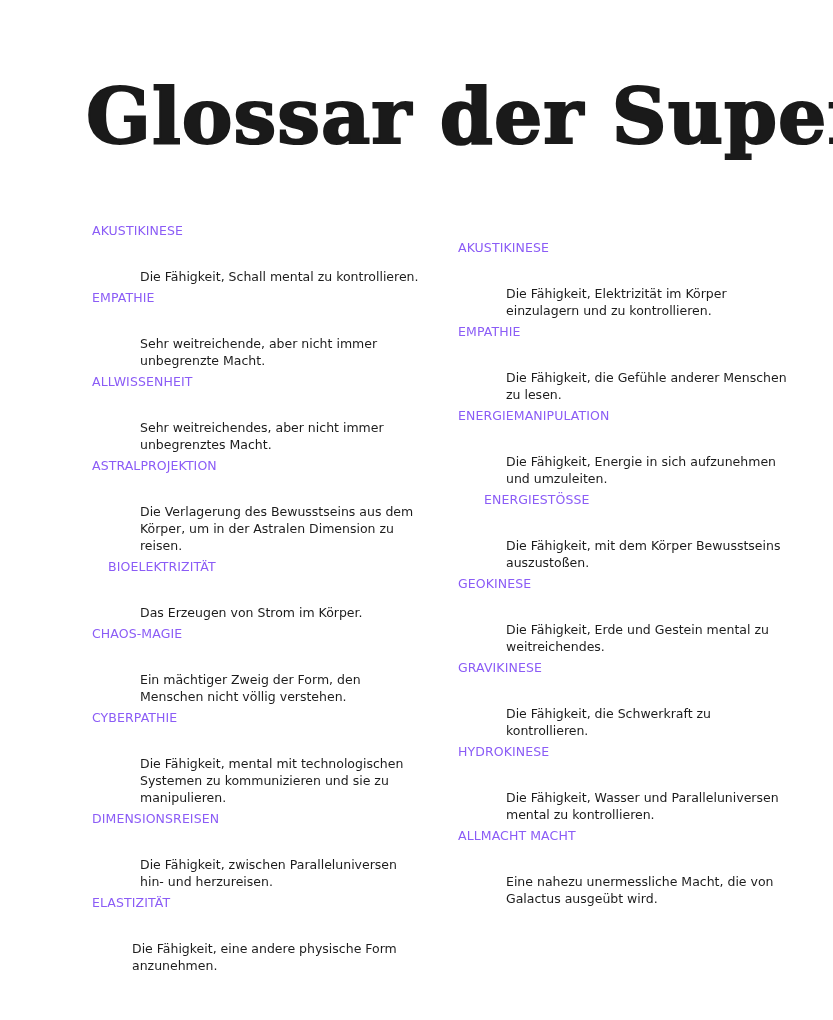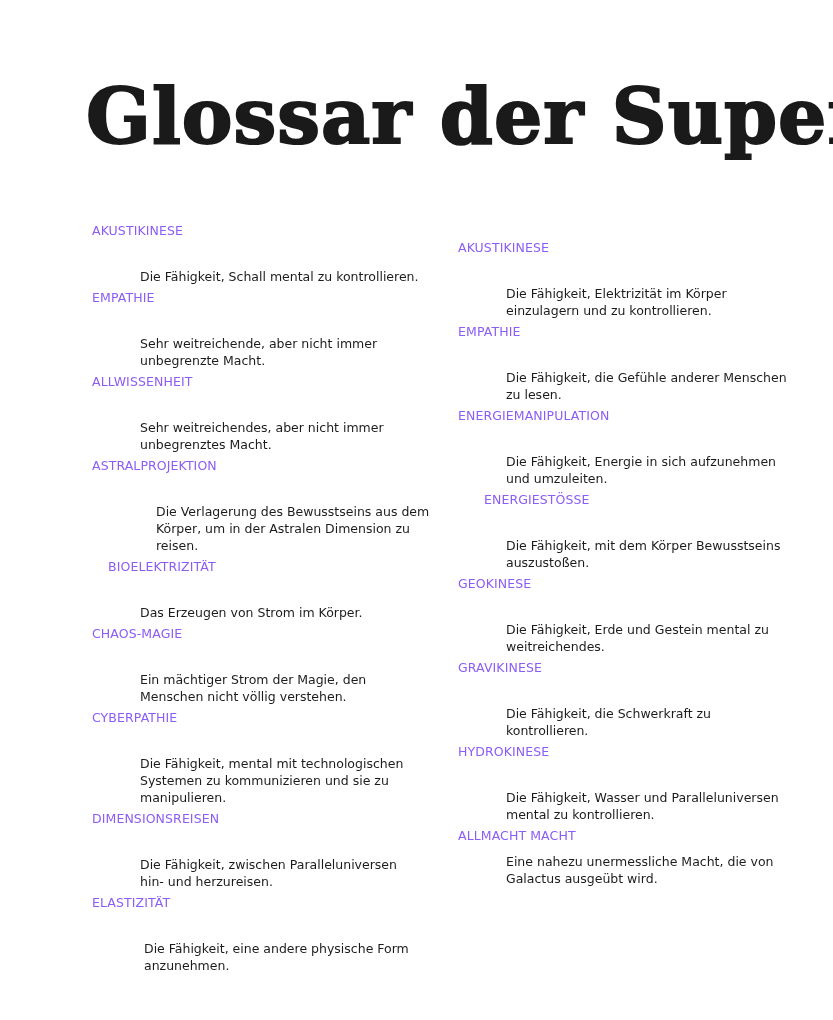--- a/index.html
+++ b/index.html
@@ -35,47 +35,47 @@
     <p class="def" style="left:128px;top:323px">Sehr weitreichende, aber nicht immer
 unbegrenzte Macht.</p>
   </div>
   <div>
     <p class="term" style="left:92px;top:373px">ALLWISSENHEIT</p>
     <p class="def" style="left:128px;top:407px">Sehr weitreichendes, aber nicht immer
 unbegrenztes Macht.</p>
   </div>
   <div>
     <p class="term" style="left:92px;top:457px">ASTRALPROJEKTION</p>
-    <p class="def" style="left:144px;top:491px">Die Verlagerung des Bewusstseins aus dem
+    <p class="def" style="left:128px;top:491px">Die Verlagerung des Bewusstseins aus dem
 Körper, um in der Astralen Dimension zu
 reisen.</p>
   </div>
   <div>
     <p class="term" style="left:108px;top:558px">BIOELEKTRIZITÄT</p>
     <p class="def" style="left:128px;top:592px">Das Erzeugen von Strom im Körper.</p>
   </div>
   <div>
     <p class="term" style="left:92px;top:625px">CHAOS-MAGIE</p>
-    <p class="def" style="left:128px;top:659px">Ein mächtiger Strom der Magie, den
+    <p class="def" style="left:128px;top:659px">Ein mächtiger Zweig der Form, den
 Menschen nicht völlig verstehen.</p>
   </div>
   <div>
     <p class="term" style="left:92px;top:709px">CYBERPATHIE</p>
     <p class="def" style="left:128px;top:743px">Die Fähigkeit, mental mit technologischen
 Systemen zu kommunizieren und sie zu
 manipulieren.</p>
   </div>
   <div>
     <p class="term" style="left:92px;top:810px">DIMENSIONSREISEN</p>
     <p class="def" style="left:128px;top:844px">Die Fähigkeit, zwischen Paralleluniversen
 hin- und herzureisen.</p>
   </div>
   <div>
     <p class="term" style="left:92px;top:894px">ELASTIZITÄT</p>
-    <p class="def" style="left:132px;top:928px">Die Fähigkeit, eine andere physische Form
+    <p class="def" style="left:120px;top:928px">Die Fähigkeit, eine andere physische Form
 anzunehmen.</p>
   </div>
 </div>
 
 <div>
   <div>
     <p class="term" style="left:458px;top:239px">AKUSTIKINESE</p>
     <p class="def" style="left:494px;top:273px">Die Fähigkeit, Elektrizität im Körper
 einzulagern und zu kontrollieren.</p>
   </div>
@@ -104,16 +104,16 @@
     <p class="def" style="left:494px;top:693px">Die Fähigkeit, die Schwerkraft zu
 kontrollieren.</p>
   </div>
   <div>
     <p class="term" style="left:458px;top:743px">HYDROKINESE</p>
     <p class="def" style="left:494px;top:777px">Die Fähigkeit, Wasser und Paralleluniversen
 mental zu kontrollieren.</p>
   </div>
   <div>
     <p class="term" style="left:458px;top:827px">ALLMACHT MACHT</p>
-    <p class="def" style="left:494px;top:841px">Eine nahezu unermessliche Macht, die von
+    <p class="def" style="left:494px;top:861px">Eine nahezu unermessliche Macht, die von
 Galactus ausgeübt wird.</p>
   </div>
 </div>
 
 </body></html>

